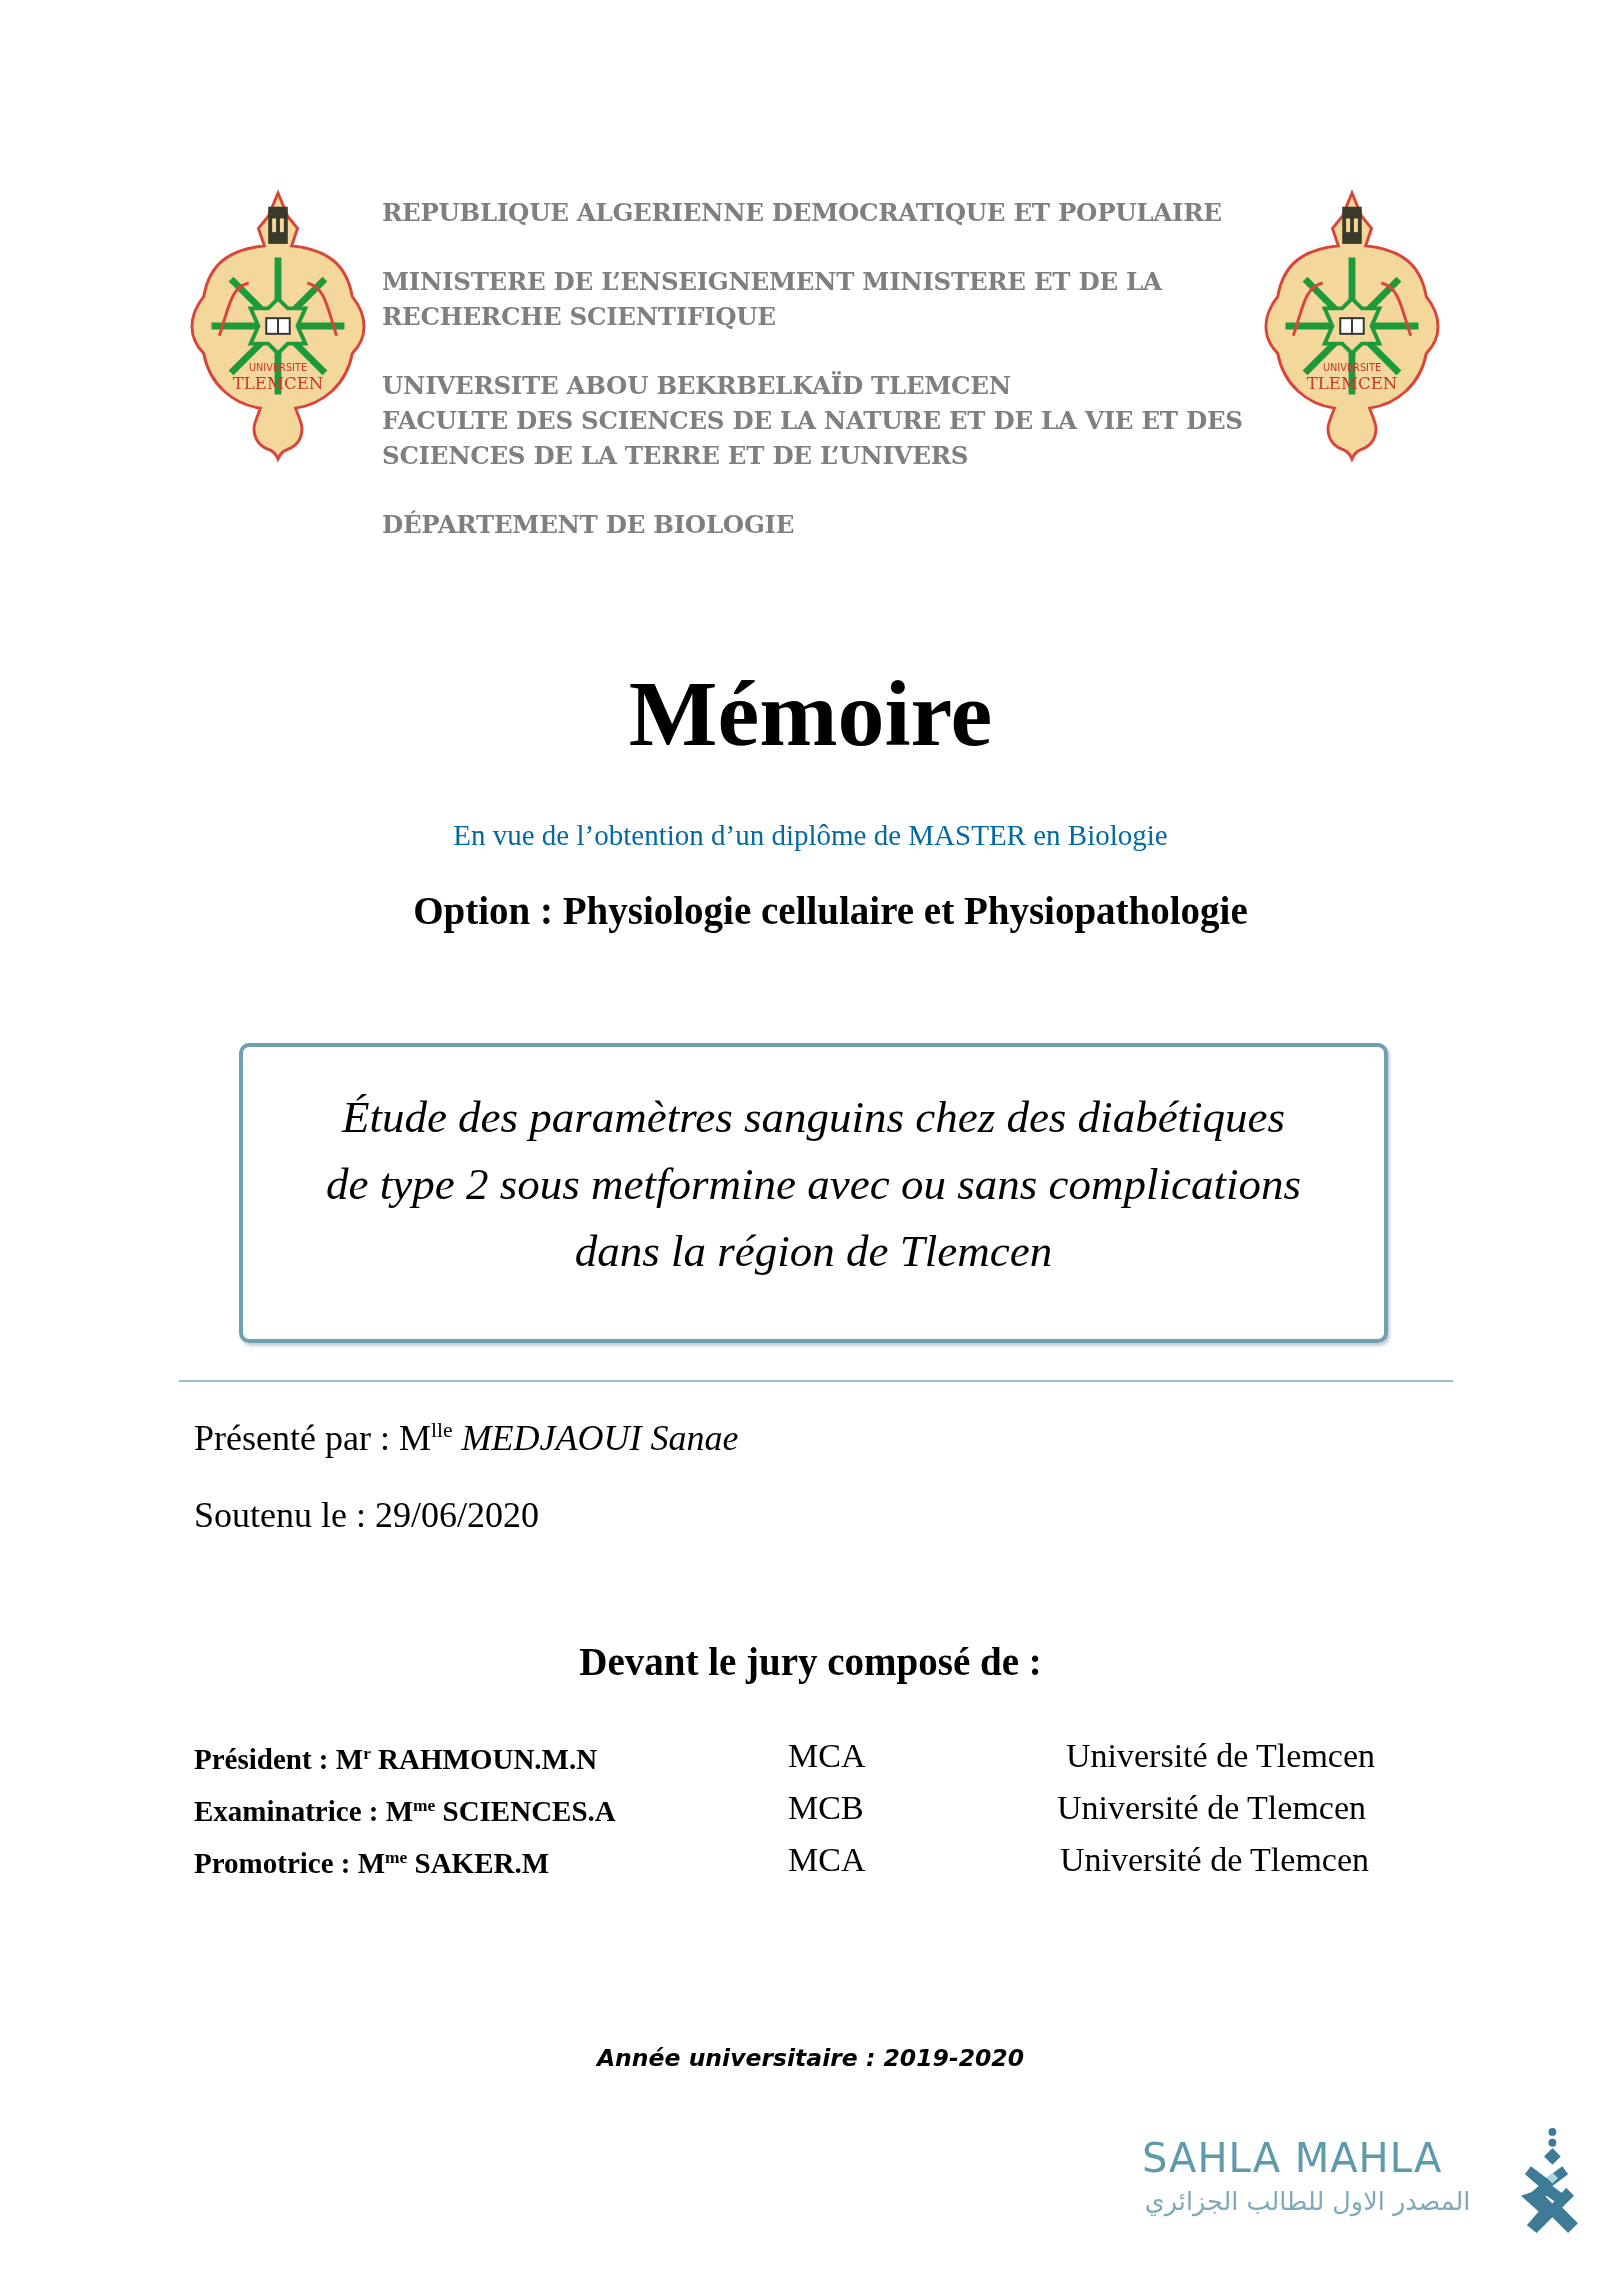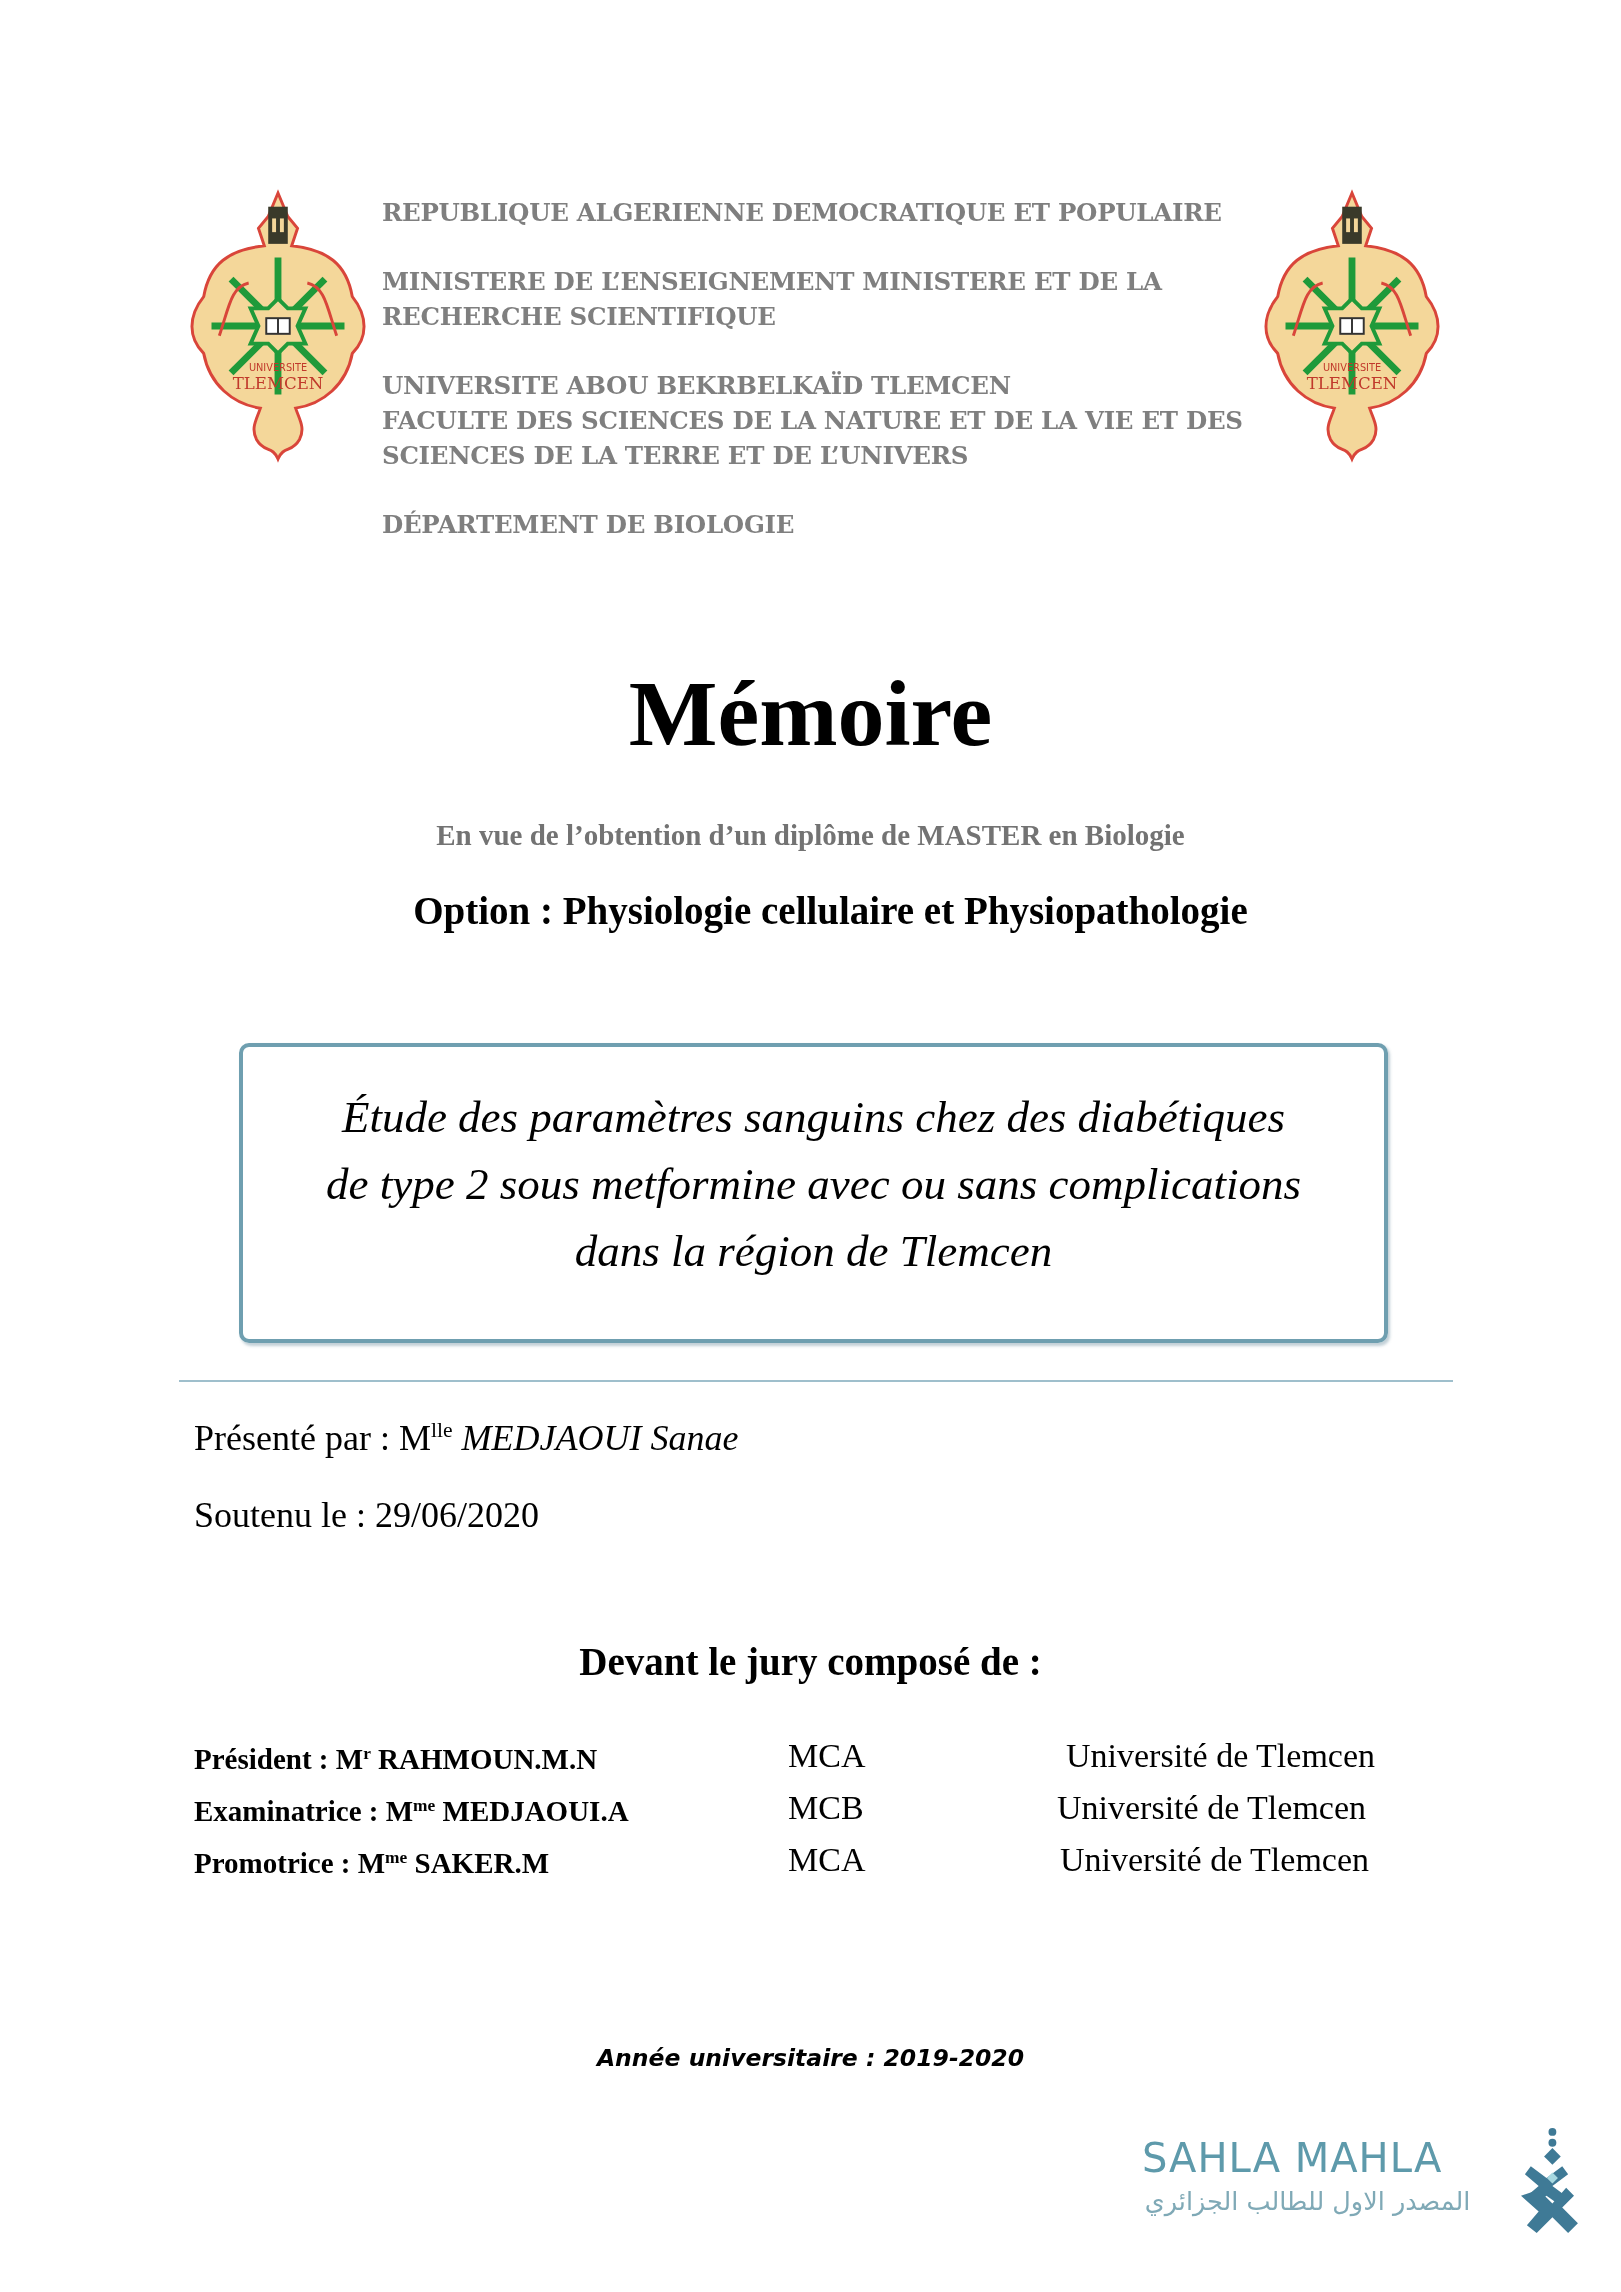--- a/index.html
+++ b/index.html
@@ -10,21 +10,21 @@
     font-family: "DejaVu Serif", serif; font-weight: bold; color: #7f7f7f;
     font-size: 24.5px; letter-spacing: -0.3px; line-height: 35px;
   }
   .logo { width: 176px; height: 274px; }
   .title {
     left: 0; width: 1621px; text-align: center;
     font-family: "Liberation Serif", serif; font-weight: bold; font-size: 94px; color: #000;
   }
   .subtitle {
     left: 0; width: 1621px; text-align: center;
-    font-family: "Liberation Serif", serif; font-weight: bold; font-size: 29px; color: #737373;
+    font-family: "Liberation Serif", serif; font-weight: normal; font-size: 29px; color: #0369a1;
   }
   .option {
     left: 0; width: 1621px; text-align: center;
     font-family: "Liberation Serif", serif; font-weight: bold; font-size: 39px; color: #000;
   }
   .thesis-box {
     left: 239px; top: 1043px; width: 1149px; height: 300px;
     border: 4.9px solid #6f9fb0; border-radius: 10px; box-sizing: border-box;
     box-shadow: 2px 2.9px 2.9px rgba(80,120,140,0.35);
   }
@@ -139,21 +139,21 @@
 </div>
 
 <div class="abs jury-title" style="top:1639px;">Devant le jury composé de :</div>
 
 <div class="abs jury-row jury" style="top:1737px;">
   <span class="who"><span>Président : M</span><sup>r</sup><span> RAHMOUN.M.N</span></span>
   <span class="grade">MCA</span>
   <span class="univ" style="left:872px;">Université de Tlemcen</span>
 </div>
 <div class="abs jury-row jury" style="top:1789px;">
-  <span class="who"><span>Examinatrice : M</span><sup>me</sup><span> MEDJAOUI.A</span></span>
+  <span class="who"><span>Examinatrice : M</span><sup>me</sup><span> SCIENCES.A</span></span>
   <span class="grade">MCB</span>
   <span class="univ" style="left:863px;">Université de Tlemcen</span>
 </div>
 <div class="abs jury-row jury" style="top:1841px;">
   <span class="who"><span>Promotrice : M</span><sup>me</sup><span> SAKER.M</span></span>
   <span class="grade">MCA</span>
   <span class="univ" style="left:866px;">Université de Tlemcen</span>
 </div>
 
 <div class="abs year" style="top:2044px;">Année universitaire : 2019-2020</div>

